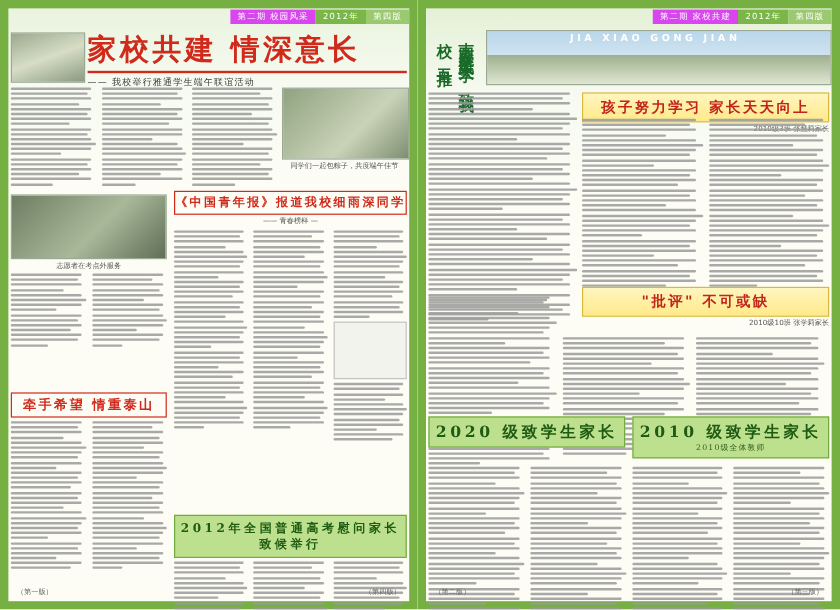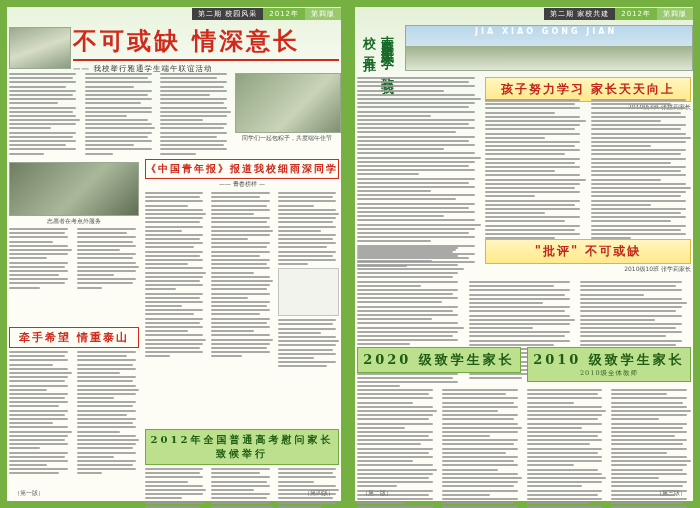--- a/index.html
+++ b/index.html
@@ -29,21 +29,21 @@
 
   
   .topbar{
     position:absolute;left:0;right:0;top:0;height:14px;
     display:flex;align-items:center;justify-content:flex-end;gap:0;
   }
   .tb-chip{
     height:12px;line-height:12px;font-size:7px;color:#fff;
     padding:0 6px;background:#7ab648;letter-spacing:1px;
   }
-  .tb-chip.dark{background:#404040;}
+  .tb-chip.dark{background:#d946ef;}
   .tb-chip.issue{background:#9ac96f;}
   .hl-red-big{font-size:24px;color:#cf2a1b;font-weight:bold;letter-spacing:3px;
     font-family:"DejaVu Serif","Liberation Serif",serif;}
   .hl-sub{font-size:7.5px;color:#3a3a3a;letter-spacing:1px;}
 
   .rulered{height:2px;background:#cf2a1b;margin:2px 0 3px 0;}
 
   
   .cols{display:flex;gap:5px;}
   .col{flex:1;}
@@ -106,21 +106,21 @@
 
       <div class="topbar">
         <span class="tb-chip dark">第二期 校园风采</span>
         <span class="tb-chip">2012年</span>
         <span class="tb-chip issue">第四版</span>
       </div>
 
       <div style="position:absolute;left:0;top:18px;width:334px;height:44px;">
         <div style="position:absolute;left:2px;top:2px;width:60px;height:40px;" class="ph photo3"></div>
         <div style="position:absolute;left:66px;top:0px;width:266px;">
-          <div class="hl-red-big">不可或缺 情深意长</div>
+          <div class="hl-red-big">家校共建 情深意长</div>
           <div class="rulered"></div>
           <div class="hl-sub">—— 我校举行雅通学生端午联谊活动</div>
         </div>
       </div>
 
       <div style="position:absolute;left:2px;top:66px;width:222px;height:82px;">
         <div class="cols" style="height:82px;">
           <div class="col">
             <div class="tl s95"></div>
               <div class="tl s90"></div>

